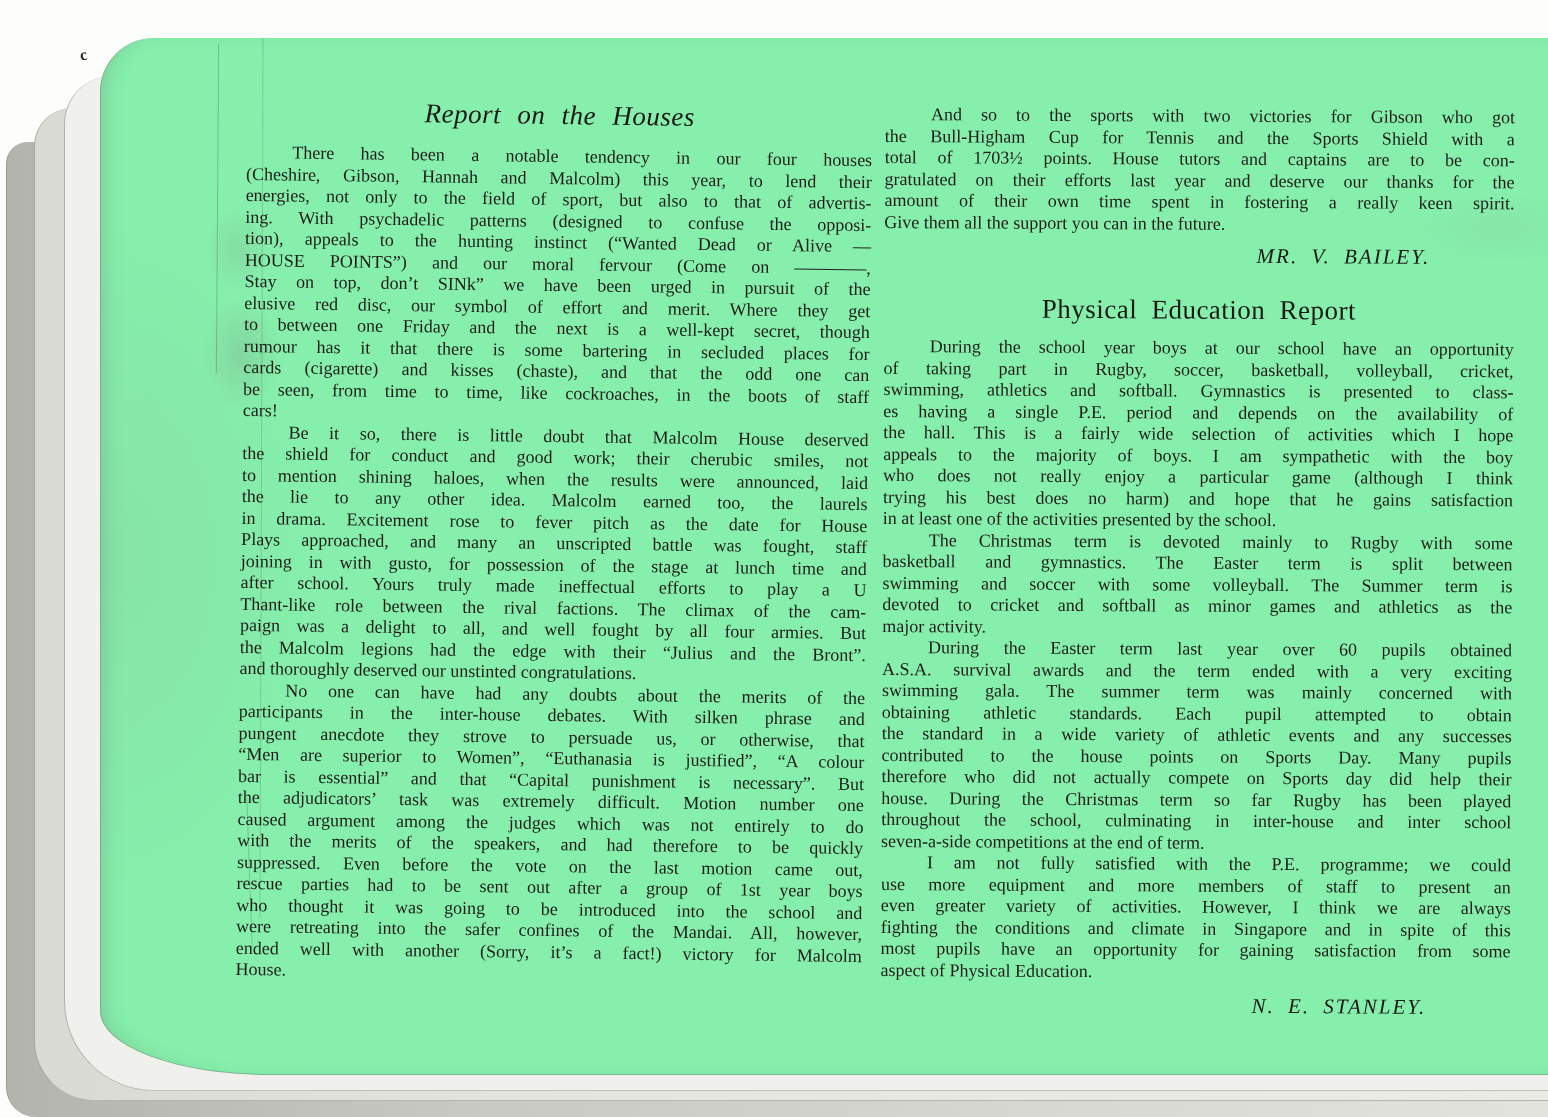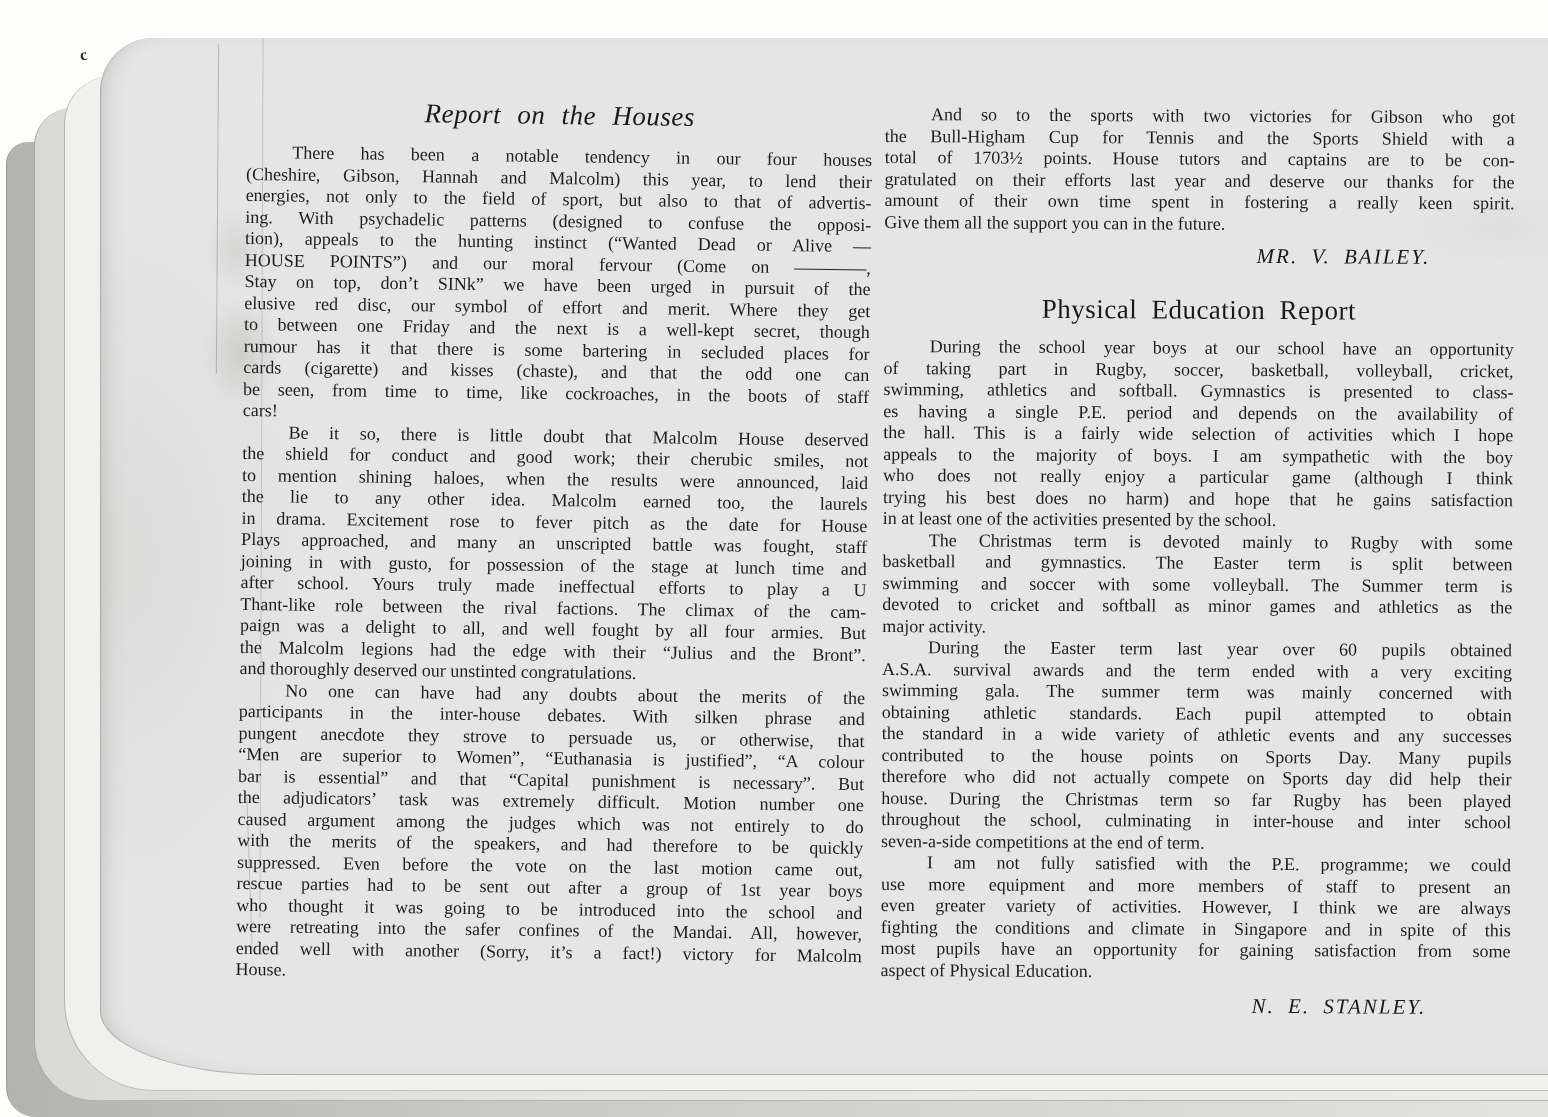--- a/index.html
+++ b/index.html
@@ -32,21 +32,21 @@
   .stack-3 {
     left: 64px; top: 76px; bottom: 26px;
     background: #f0f0ec;
     border-top-left-radius: 48px; border-bottom-left-radius: 90px;
     border-left: 1px solid #b3b3ac;
     border-bottom: 1px solid #c0c0b9;
   }
   
   .page {
     position: absolute; left: 100px; right: 0; top: 38px; bottom: 42px;
-    background: #e5e5e5;
+    background: #86efac;
     border-top-left-radius: 54px;
     border-bottom-left-radius: 170px 64px;
     border-left: 1px solid rgba(105,103,96,0.45);
     border-bottom: 1px solid rgba(105,103,96,0.40);
     box-shadow: inset 14px 0 22px -14px rgba(90,88,80,0.30);
   }
   .page::before {
     content: ""; position: absolute; inset: 0; pointer-events: none;
     background:
       radial-gradient(ellipse 55px 80px at 140px 315px, rgba(120,118,108,0.20), transparent 70%),

